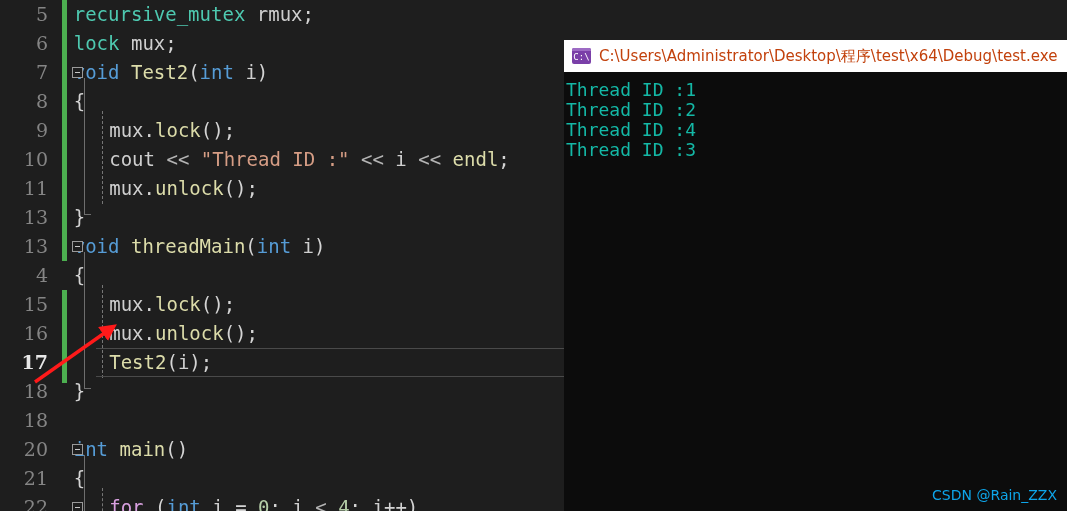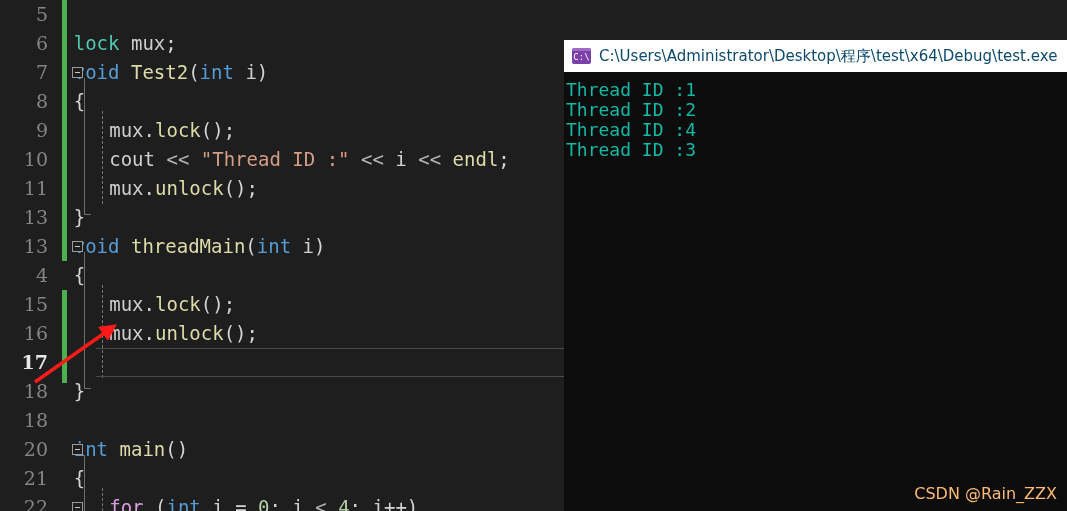--- a/index.html
+++ b/index.html
@@ -56,47 +56,47 @@
            background:#0c0c0c;}
   #console-title{height:32px;background:#ffffff;display:flex;align-items:center;
                  padding-left:8px;box-sizing:border-box;}
   #console-icon{width:19px;height:16px;background:#7a3fa8;border-radius:2px;
                 display:flex;align-items:center;justify-content:center;
                 margin-right:8px;flex:none;position:relative;overflow:hidden;}
   #console-icon .bar{position:absolute;top:0;left:0;right:0;height:3px;background:#9d6bc4;}
   #console-icon .txt{color:#ffffff;font-size:9px;font-family:"DejaVu Sans Mono","Liberation Mono",monospace;
                      line-height:16px;margin-top:2px;}
   #console-title-text{font-family:"DejaVu Sans","Liberation Sans",sans-serif;
-                      font-size:15px;color:#0c4a6e;white-space:nowrap;}
+                      font-size:15px;color:#c2410c;white-space:nowrap;}
   #console-body{padding:8px 0 0 2px;}
   .cline{font-family:"DejaVu Sans Mono","Liberation Mono",monospace;
          font-size:18px;line-height:20px;color:#14b8a6;white-space:pre;}
 
   
-  #watermark{position:absolute;right:10px;bottom:8px;color:#fdba74;
-             font-family:"DejaVu Sans","Liberation Sans",sans-serif;font-size:16px;}
+  #watermark{position:absolute;right:10px;bottom:8px;color:#0ea5e9;
+             font-family:"DejaVu Sans","Liberation Sans",sans-serif;font-size:14px;}
 </style>
 </head>
 <body>
 
 <div id="editor">
   <div id="editor-rows">
-      <div class="row"><span class="lineno">5</span></div>
+      <div class="row"><span class="lineno">5</span><span class="code" style="left: 73.7475px;"><span class="t-type">recursive_mutex</span><span class="t-pun"> </span><span class="t-var">rmux</span><span class="t-pun">;</span></span></div>
       <div class="row"><span class="lineno">6</span><span class="code" style="left: 73.7475px;"><span class="t-type">lock</span><span class="t-pun"> </span><span class="t-var">mux</span><span class="t-pun">;</span></span></div>
       <div class="row"><span class="lineno">7</span><span class="code" style="left: 73.7475px;"><span class="t-kw">void</span><span class="t-pun"> </span><span class="t-fn">Test2</span><span class="t-pun">(</span><span class="t-kw">int</span><span class="t-pun"> </span><span class="t-var">i</span><span class="t-pun">)</span></span></div>
       <div class="row"><span class="lineno">8</span><span class="code" style="left: 73.7475px;"><span class="t-pun">{</span></span></div>
       <div class="row"><span class="lineno">9</span><span class="code" style="left: 109.242px;"><span class="t-var">mux</span><span class="t-pun">.</span><span class="t-fn">lock</span><span class="t-pun">();</span></span></div>
       <div class="row"><span class="lineno">10</span><span class="code" style="left: 109.242px;"><span class="t-var">cout</span><span class="t-pun"> </span><span class="t-op">&lt;&lt;</span><span class="t-pun"> </span><span class="t-str">"Thread ID :"</span><span class="t-pun"> </span><span class="t-op">&lt;&lt;</span><span class="t-pun"> </span><span class="t-var">i</span><span class="t-pun"> </span><span class="t-op">&lt;&lt;</span><span class="t-pun"> </span><span class="t-fn">endl</span><span class="t-pun">;</span></span></div>
       <div class="row"><span class="lineno">11</span><span class="code" style="left: 109.242px;"><span class="t-var">mux</span><span class="t-pun">.</span><span class="t-fn">unlock</span><span class="t-pun">();</span></span></div>
       <div class="row"><span class="lineno">13</span><span class="code" style="left: 73.7475px;"><span class="t-pun">}</span></span></div>
       <div class="row"><span class="lineno">13</span><span class="code" style="left: 73.7475px;"><span class="t-kw">void</span><span class="t-pun"> </span><span class="t-fn">threadMain</span><span class="t-pun">(</span><span class="t-kw">int</span><span class="t-pun"> </span><span class="t-var">i</span><span class="t-pun">)</span></span></div>
       <div class="row"><span class="lineno">4</span><span class="code" style="left: 73.7475px;"><span class="t-pun">{</span></span></div>
       <div class="row"><span class="lineno">15</span><span class="code" style="left: 109.242px;"><span class="t-var">mux</span><span class="t-pun">.</span><span class="t-fn">lock</span><span class="t-pun">();</span></span></div>
       <div class="row"><span class="lineno">16</span><span class="code" style="left: 109.242px;"><span class="t-var">mux</span><span class="t-pun">.</span><span class="t-fn">unlock</span><span class="t-pun">();</span></span></div>
-      <div class="row"><span class="lineno active">17</span></div>
+      <div class="row"><span class="lineno active">17</span><span class="code" style="left: 109.242px;"><span class="t-fn">Test2</span><span class="t-pun">(</span><span class="t-var">i</span><span class="t-pun">);</span></span></div>
       <div class="row"><span class="lineno">18</span><span class="code" style="left: 73.7475px;"><span class="t-pun">}</span></span></div>
       <div class="row"><span class="lineno">18</span><span class="code" style="left: 56px;"></span></div>
       <div class="row"><span class="lineno">20</span><span class="code" style="left: 73.7475px;"><span class="t-kw">int</span><span class="t-pun"> </span><span class="t-fn">main</span><span class="t-pun">()</span></span></div>
       <div class="row"><span class="lineno">21</span><span class="code" style="left: 73.7475px;"><span class="t-pun">{</span></span></div>
       <div class="row"><span class="lineno">22</span><span class="code" style="left: 109.242px;"><span class="t-ctl">for</span><span class="t-pun"> (</span><span class="t-kw">int</span><span class="t-pun"> </span><span class="t-var">i</span><span class="t-pun"> = </span><span class="t-num">0</span><span class="t-pun">; </span><span class="t-var">i</span><span class="t-op"> &lt; </span><span class="t-num">4</span><span class="t-pun">; </span><span class="t-var">i</span><span class="t-pun">++)</span></span></div>
     </div>
 <div class="changebar" style="top: 0px; height: 261px;"></div>
     <div class="changebar" style="top: 290px; height: 92.8px;"></div>
     <div class="fold" style="top: 67px;"></div>
     <div class="vguide" style="top: 78px; height: 136.3px;"></div>

